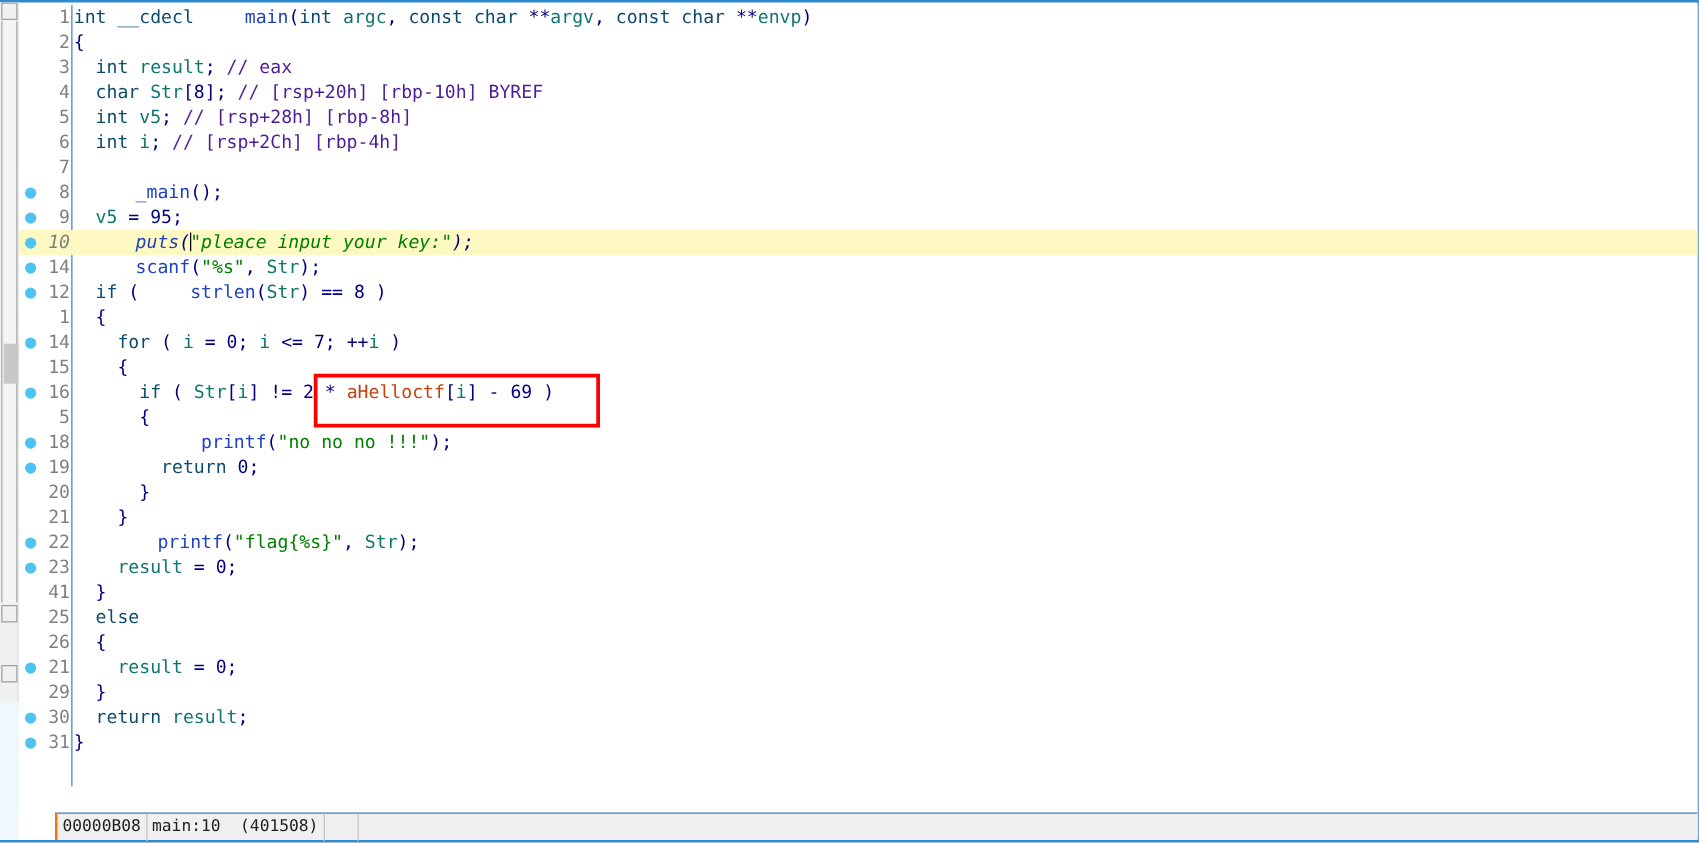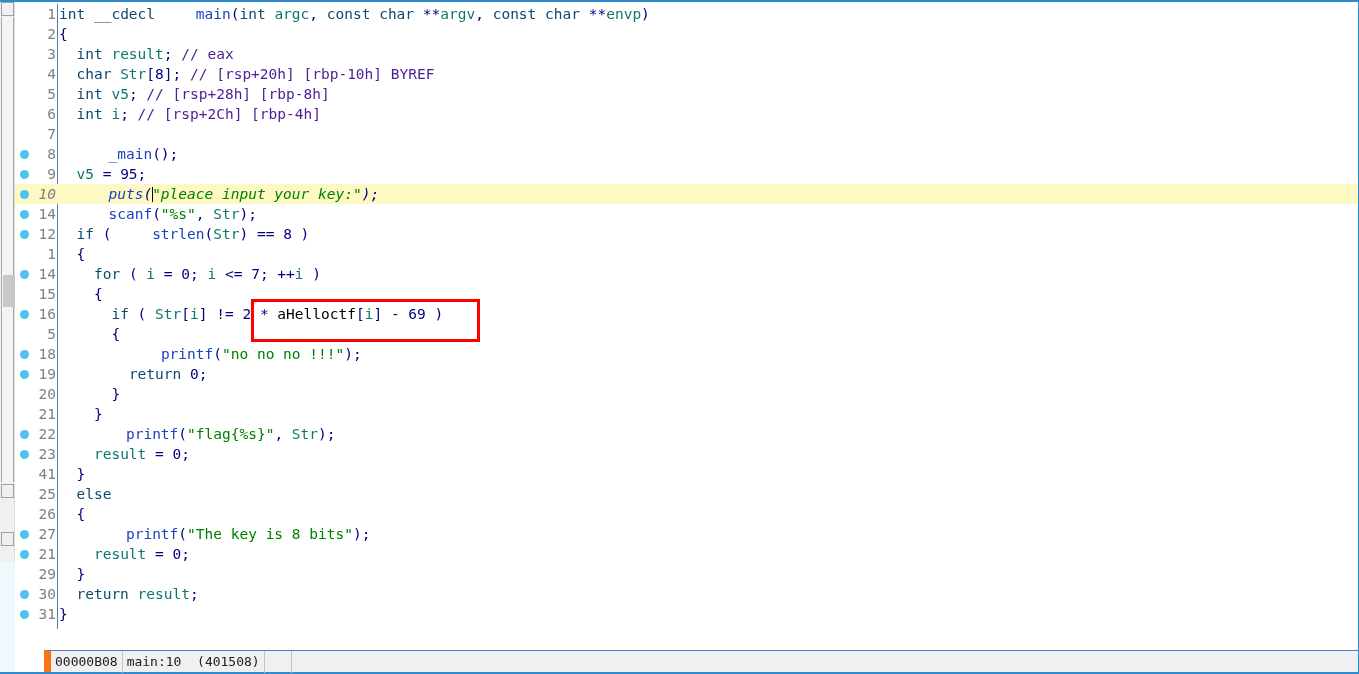--- a/index.html
+++ b/index.html
@@ -148,21 +148,21 @@
   }
 
   
   .kw   { color: #0c4a6e; }   
   .fn   { color: #1f43bf; padding-left: 32px; }   
   .var  { color: #0f766e; }   
   .str  { color: #008000; }   
   .num  { color: #000080; }   
   .cmt  { color: #4c1d95; }   
   .pl   { color: #000080; }   
-  .gvar { color: #000000; text-align: right; }   
+  .gvar { color: #c2410c; text-align: right; }   
 
   
   .caret {
     display: inline-block;
     width: 1px;
     height: 15px;
     background: #000000;
     vertical-align: -3px;
     margin: 0 -1px 0 0;
   }
@@ -181,21 +181,21 @@
 
   
   #status-bar {
     position: absolute;
     left: 44px;
     bottom: 0px;
     right: 0px;
     height: 22px;
     background: #f0f0f0;
     border-top: 1px solid #4a7fc1;
-    border-left: 7px solid #f97316;
+    border-left: 2px solid #f97316;
     display: flex;
     align-items: center;
     font-family: "DejaVu Sans Mono", monospace;
     font-size: 13px;
     color: #202020;
     box-sizing: border-box;
   }
   .sb-cell {
     padding: 0 4px;
     height: 22px;
@@ -251,21 +251,20 @@
         <div class="code-line"><span class="lineno">5</span><span class="ltext"><span class="pl"> </span><span class="pl"> </span><span class="pl"> </span><span class="pl"> </span><span class="pl"> </span><span class="pl"> </span><span class="pl">{</span></span></div>
         <div class="code-line"><span class="bp-dot"></span><span class="lineno">18</span><span class="ltext"><span class="pl"> </span><span class="pl"> </span><span class="pl"> </span><span class="pl"> </span><span class="pl"> </span><span class="pl"> </span><span class="pl"> </span><span class="pl"> </span><span class="fn">printf</span><span class="pl">(</span><span class="str">"no no no !!!"</span><span class="pl">)</span><span class="pl">;</span></span></div>
         <div class="code-line"><span class="bp-dot"></span><span class="lineno">19</span><span class="ltext"><span class="pl"> </span><span class="pl"> </span><span class="pl"> </span><span class="pl"> </span><span class="pl"> </span><span class="pl"> </span><span class="pl"> </span><span class="pl"> </span><span class="kw">return</span><span class="pl"> </span><span class="num">0</span><span class="pl">;</span></span></div>
         <div class="code-line"><span class="lineno">20</span><span class="ltext"><span class="pl"> </span><span class="pl"> </span><span class="pl"> </span><span class="pl"> </span><span class="pl"> </span><span class="pl"> </span><span class="pl">}</span></span></div>
         <div class="code-line"><span class="lineno">21</span><span class="ltext"><span class="pl"> </span><span class="pl"> </span><span class="pl"> </span><span class="pl"> </span><span class="pl">}</span></span></div>
         <div class="code-line"><span class="bp-dot"></span><span class="lineno">22</span><span class="ltext"><span class="pl"> </span><span class="pl"> </span><span class="pl"> </span><span class="pl"> </span><span class="fn">printf</span><span class="pl">(</span><span class="str">"flag{%s}"</span><span class="pl">,</span><span class="pl"> </span><span class="var">Str</span><span class="pl">)</span><span class="pl">;</span></span></div>
         <div class="code-line"><span class="bp-dot"></span><span class="lineno">23</span><span class="ltext"><span class="pl"> </span><span class="pl"> </span><span class="pl"> </span><span class="pl"> </span><span class="var">result</span><span class="pl"> </span><span class="pl">=</span><span class="pl"> </span><span class="num">0</span><span class="pl">;</span></span></div>
         <div class="code-line"><span class="lineno">41</span><span class="ltext"><span class="pl"> </span><span class="pl"> </span><span class="pl">}</span></span></div>
         <div class="code-line"><span class="lineno">25</span><span class="ltext"><span class="pl"> </span><span class="pl"> </span><span class="kw">else</span></span></div>
         <div class="code-line"><span class="lineno">26</span><span class="ltext"><span class="pl"> </span><span class="pl"> </span><span class="pl">{</span></span></div>
-        <div class="code-line"><span class="bp-dot"></span><span class="lineno">27</span><span class="ltext"><span class="pl"> </span><span class="pl"> </span><span class="pl"> </span><span class="pl"> </span><span class="fn">printf</span><span class="pl">(</span><span class="str">"The key is 8 bits"</span><span class="pl">)</span><span class="pl">;</span></span></div>
         <div class="code-line"><span class="bp-dot"></span><span class="lineno">21</span><span class="ltext"><span class="pl"> </span><span class="pl"> </span><span class="pl"> </span><span class="pl"> </span><span class="var">result</span><span class="pl"> </span><span class="pl">=</span><span class="pl"> </span><span class="num">0</span><span class="pl">;</span></span></div>
         <div class="code-line"><span class="lineno">29</span><span class="ltext"><span class="pl"> </span><span class="pl"> </span><span class="pl">}</span></span></div>
         <div class="code-line"><span class="bp-dot"></span><span class="lineno">30</span><span class="ltext"><span class="pl"> </span><span class="pl"> </span><span class="kw">return</span><span class="pl"> </span><span class="var">result</span><span class="pl">;</span></span></div>
         <div class="code-line"><span class="bp-dot"></span><span class="lineno">31</span><span class="ltext"><span class="pl">}</span></span></div>
       </div>
     <div id="red-box"></div>
   </div>
 
   <div id="status-left-pad"></div>
   <div id="status-bar">

